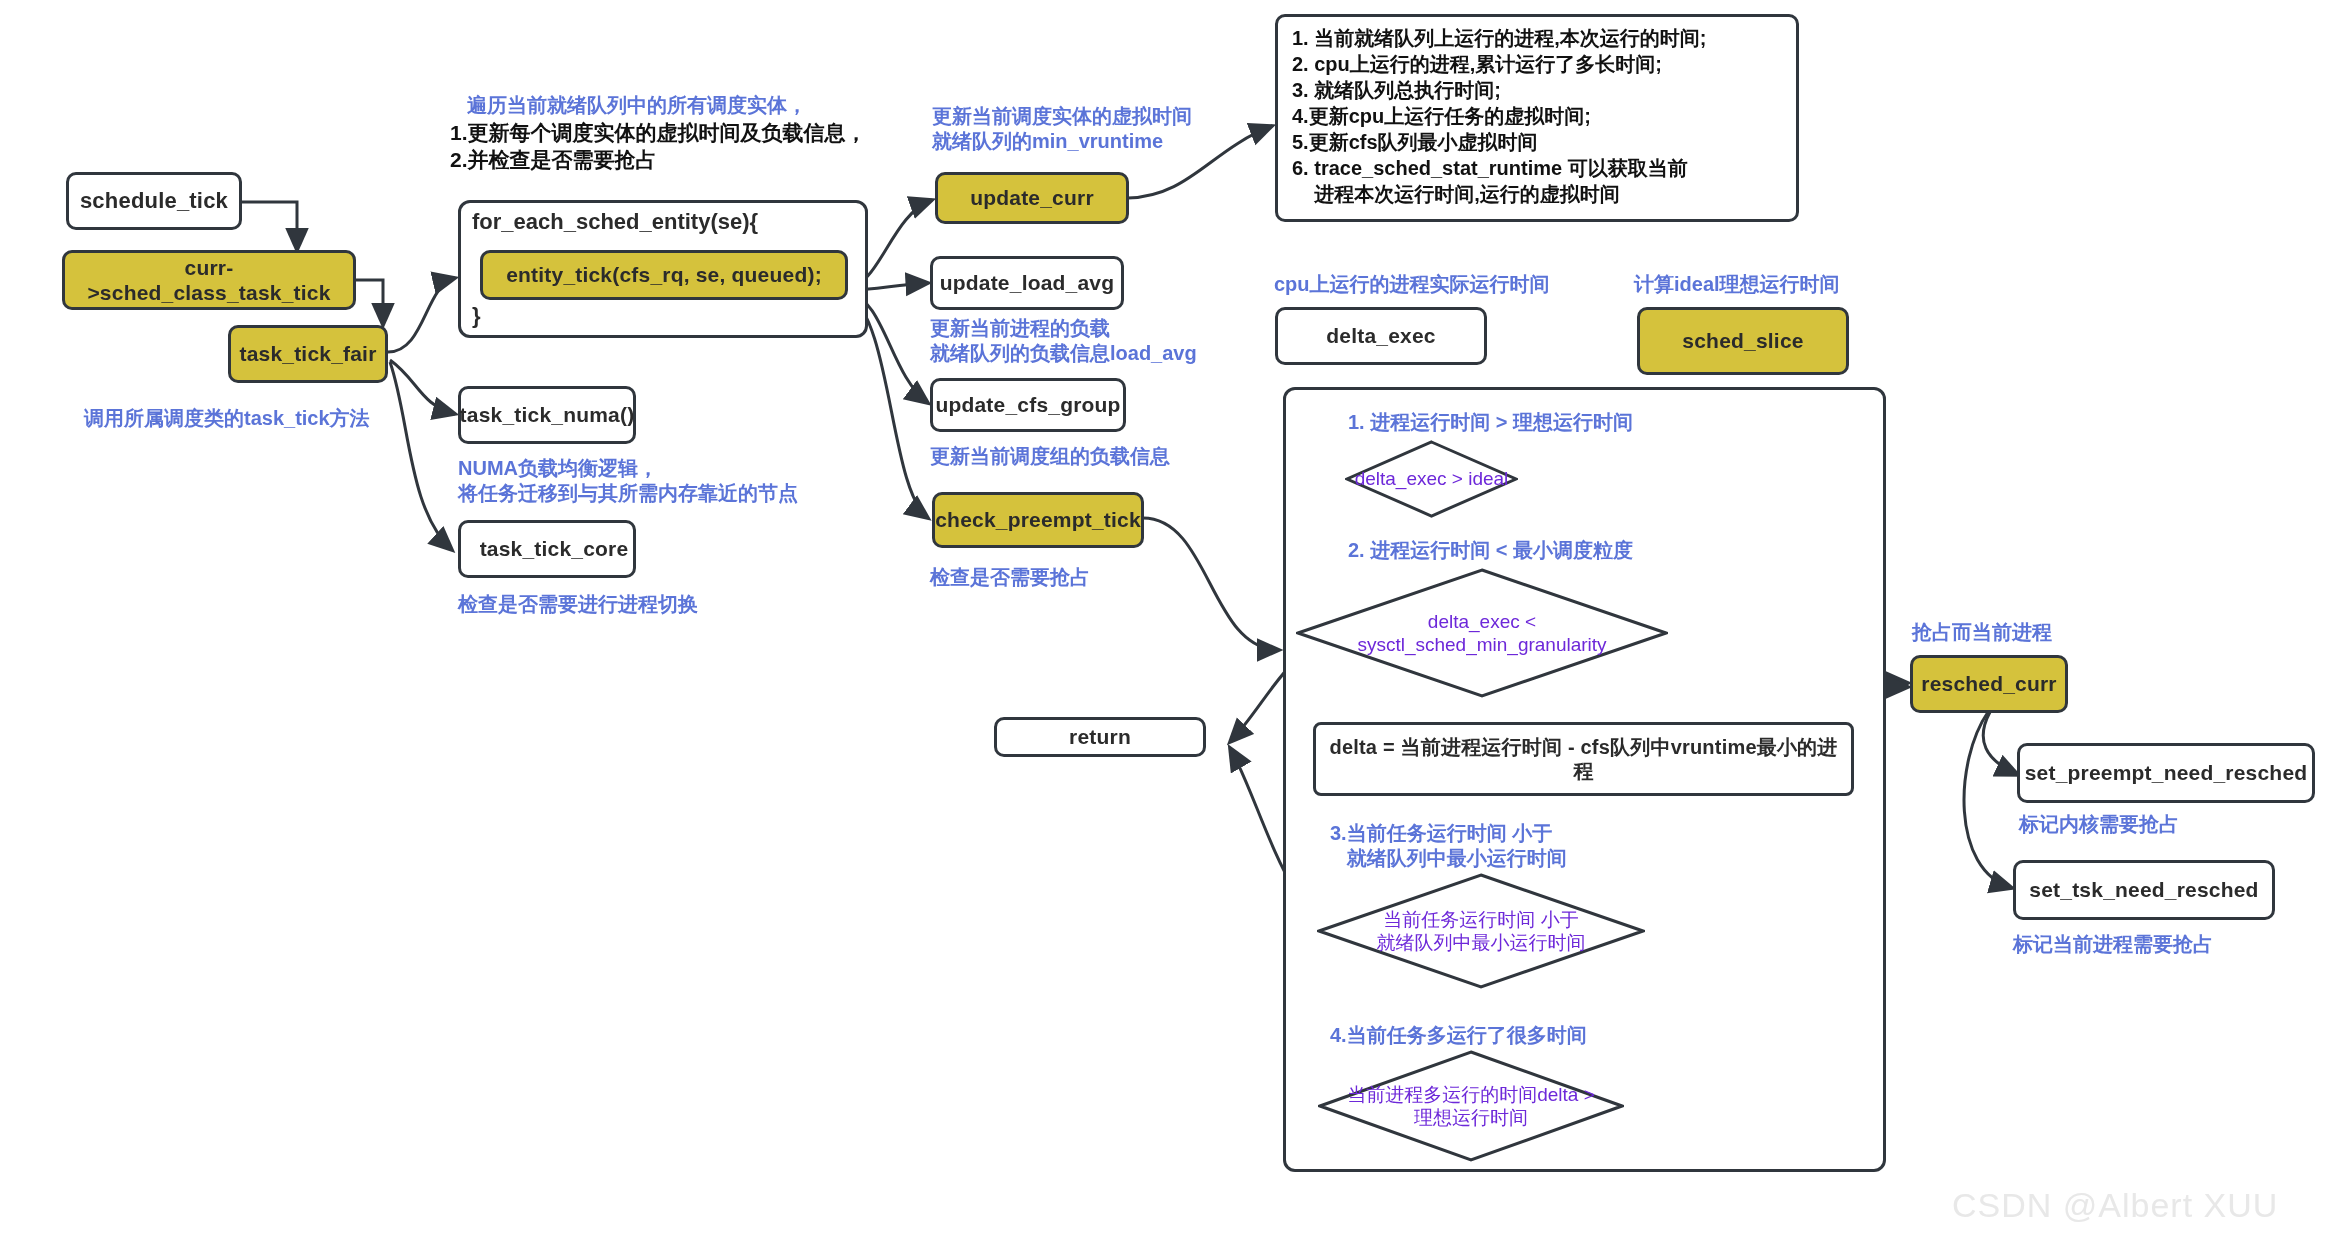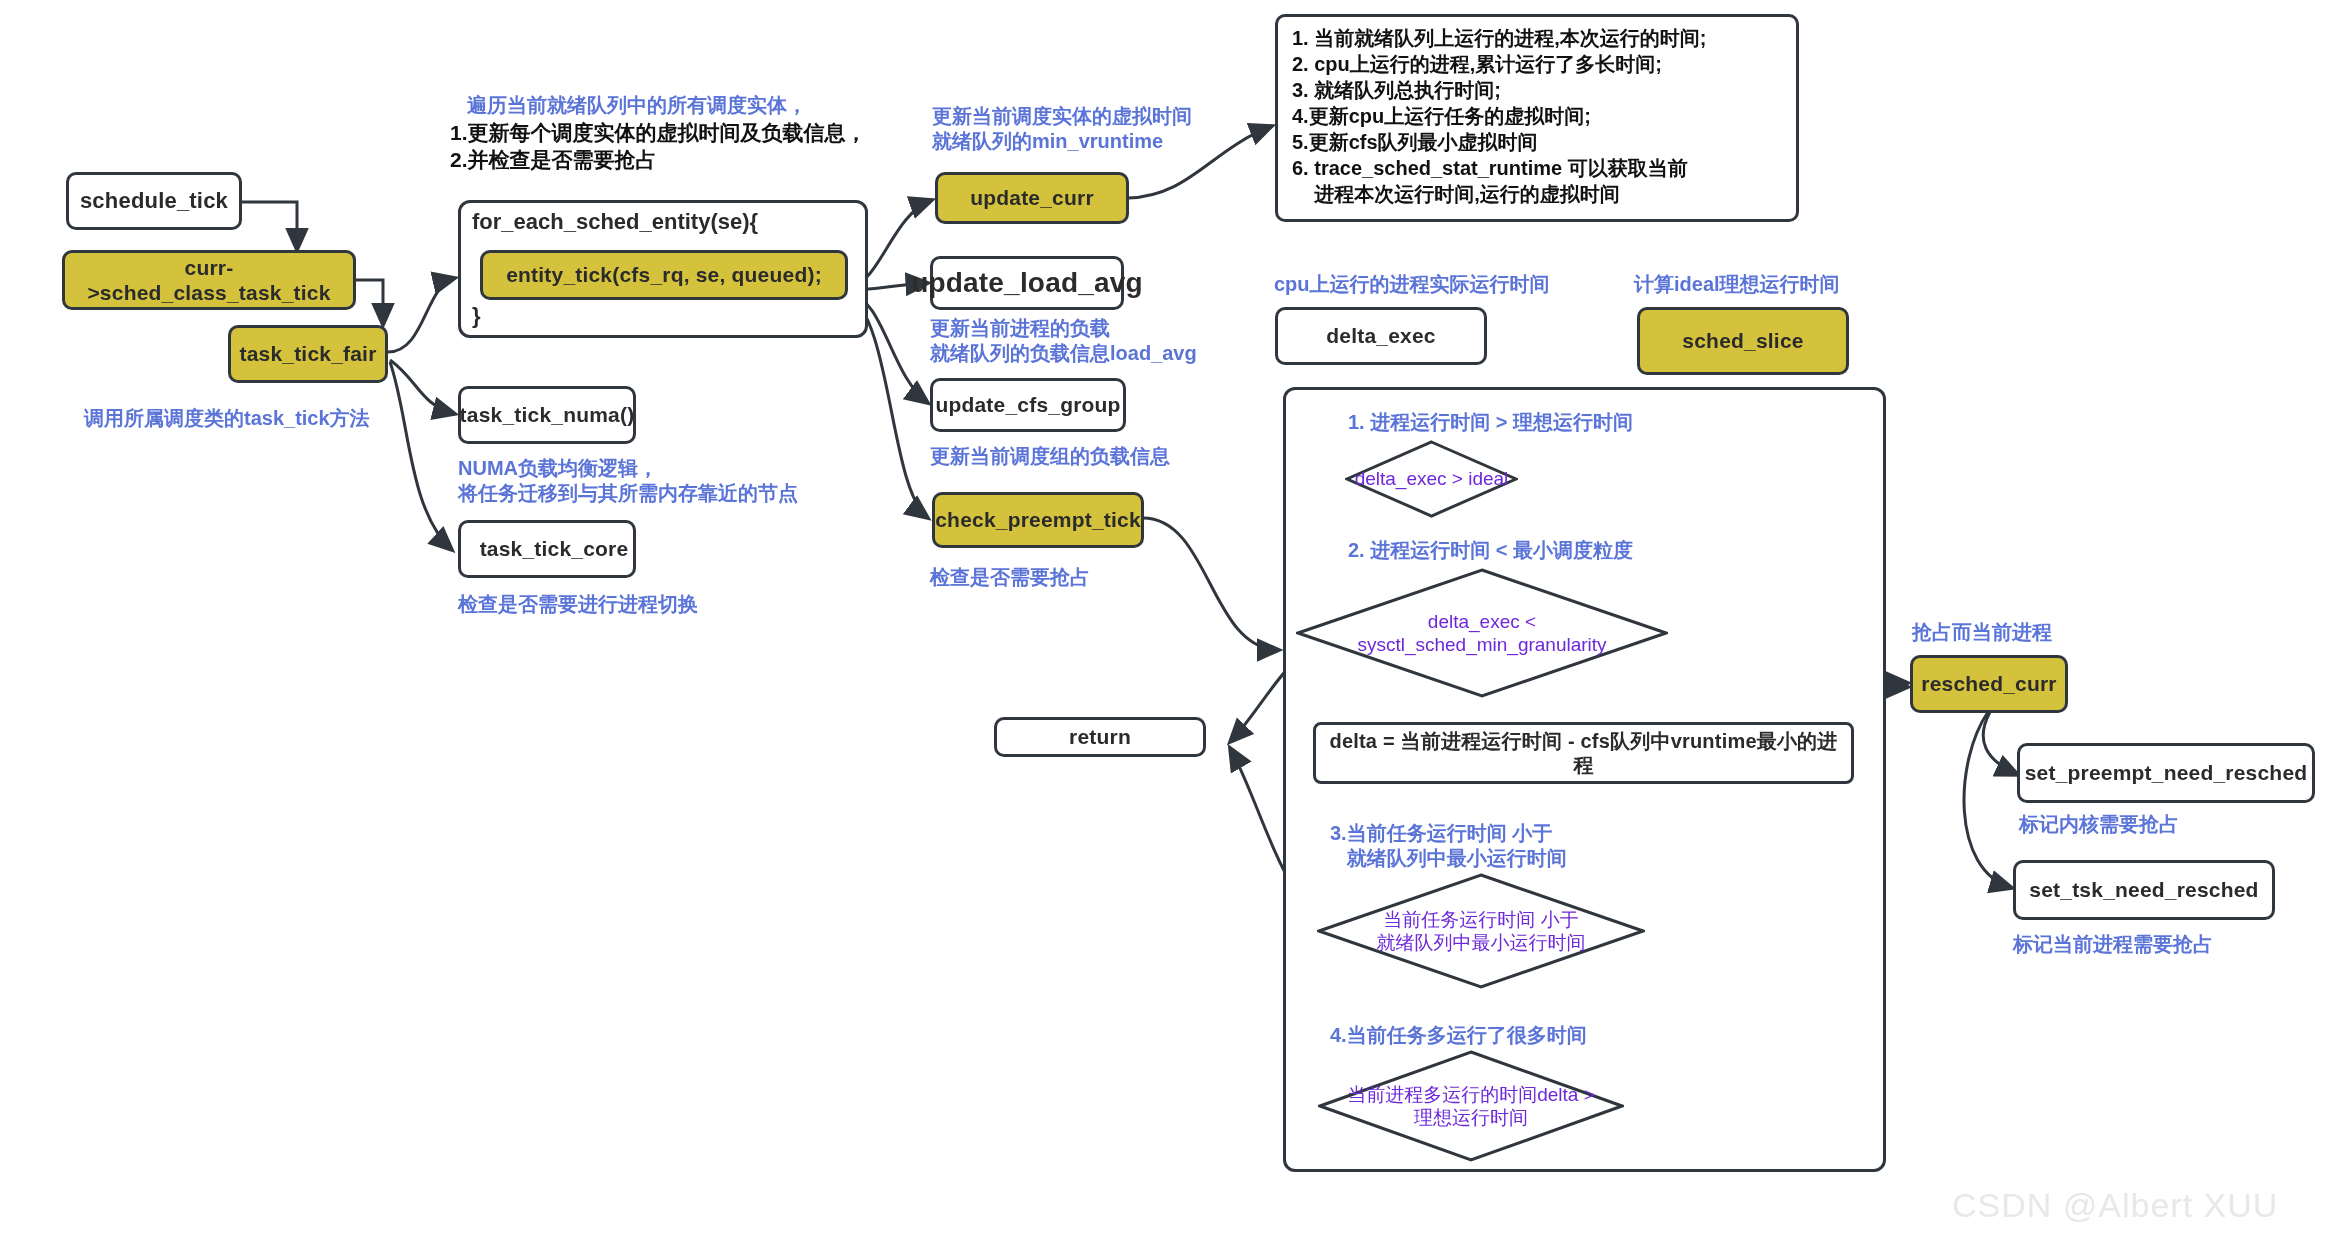--- a/index.html
+++ b/index.html
@@ -198,21 +198,21 @@
 
   <div class="container-label" style="left:472px; top:303px; font-size:22px;">}</div>
 
   <div class="annot" style="left:932px; top:104px; font-size:20px;">更新当前调度实体的虚拟时间
 就绪队列的min_vruntime</div>
 
   <div class="node yellow" style="left:935px; top:172px; width:194px; height:52px; font-size:21px;">
     <span>update_curr</span>
   </div>
 
-  <div class="node" style="left:930px; top:256px; width:194px; height:54px; font-size:28px;justify-content:center;">
+  <div class="node" style="left:930px; top:256px; width:194px; height:54px; font-size:21px;justify-content:center;">
     <span>update_load_avg</span>
   </div>
 
   <div class="annot" style="left:930px; top:316px; font-size:20px;">更新当前进程的负载
 就绪队列的负载信息load_avg</div>
 
   <div class="node" style="left:930px; top:378px; width:196px; height:54px; font-size:21px;">
     <span>update_cfs_group</span>
   </div>
 
@@ -262,21 +262,21 @@
   <div class="annot" style="left:1348px; top:538px; font-size:20px;">2. 进程运行时间 &lt; 最小调度粒度</div>
 
   <div class="diamond-wrap" style="left:1296px; top:568px; width:372px; height:130px;">
     <svg width="372" height="130" viewBox="0 0 372 130">
       <polygon points="186,2 370,65 186,128 2,65" fill="#ffffff" stroke="#30363d" stroke-width="3"></polygon>
     </svg>
     <div class="diamond-text" style="font-size:19px;">delta_exec &lt;
 sysctl_sched_min_granularity</div>
   </div>
 
-  <div class="node plain" style="left:1313px; top:722px; width:541px; height:62px; font-size:20px; border-radius:8px;">
+  <div class="node plain" style="left:1313px; top:722px; width:541px; height:74px; font-size:20px; border-radius:8px;">
     <span>delta = 当前进程运行时间 - cfs队列中vruntime最小的进程</span>
   </div>
 
   <div class="annot" style="left:1330px; top:821px; font-size:20px;">3.当前任务运行时间 小于
    就绪队列中最小运行时间</div>
 
   <div class="diamond-wrap" style="left:1317px; top:873px; width:328px; height:116px;">
     <svg width="328" height="116" viewBox="0 0 328 116">
       <polygon points="164,2 326,58 164,114 2,58" fill="#ffffff" stroke="#30363d" stroke-width="3"></polygon>
     </svg>

